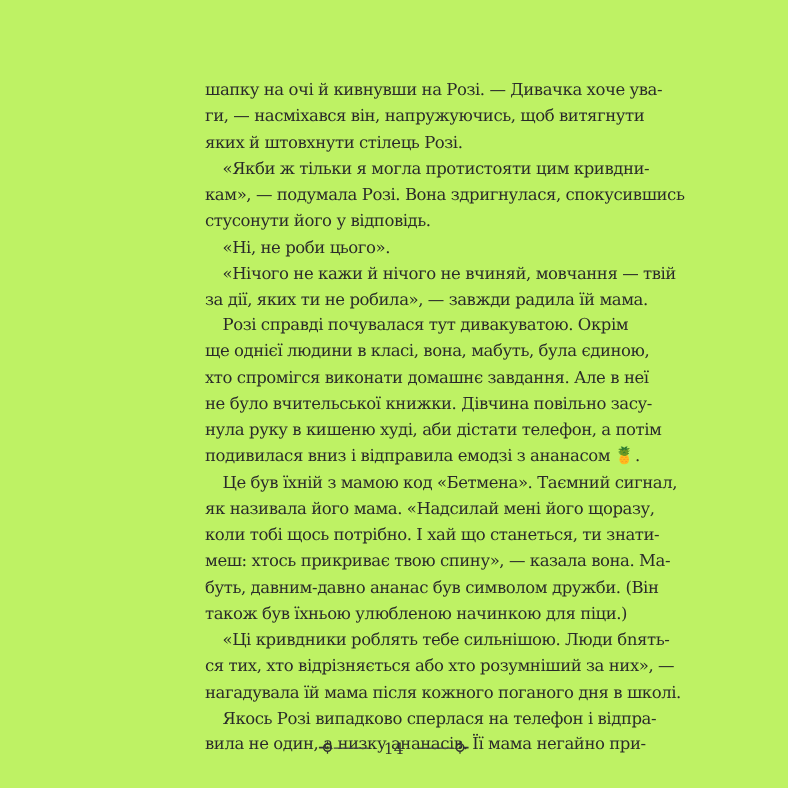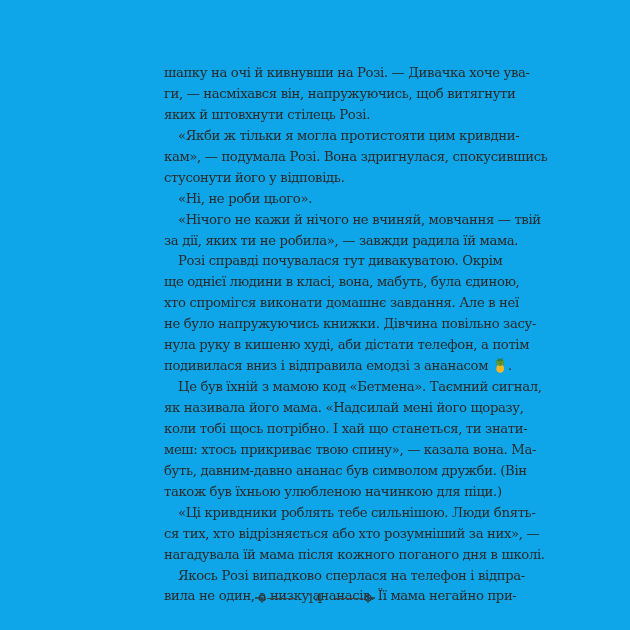--- a/index.html
+++ b/index.html
@@ -1,18 +1,18 @@
 <!DOCTYPE html>
 <html><head>
 <meta charset="utf-8">
 <style>
   html, body { margin: 0; padding: 0; background: #ffffff; }
   body { width: 630px; height: 630px; position: relative; overflow: hidden; }
   .page {
-    position: absolute; left: 0; top: 0; width: 630px; height: 630px; background: #0ea5e9;
+    position: absolute; left: 0; top: 0; width: 630px; height: 630px; background: #bef264;
   }
   .text-block {
     position: absolute; left: 164px; top: 63px; width: 302px;
     font-family: "DejaVu Serif", "Liberation Serif", serif;
     font-size: 13.2px; line-height: 20.95px; color: #2a2a2a;
     letter-spacing: -0.35px;
   }
   .line {
     display: block; white-space: nowrap; height: 20.95px;
     text-align: justify; text-align-last: justify;
@@ -40,21 +40,21 @@
       <span class="line last">яких й штовхнути стілець Розі.</span>
       <span class="line indent">«Якби ж тільки я могла протистояти цим кривдни-</span>
       <span class="line">кам», — подумала Розі. Вона здригнулася, спокусившись</span>
       <span class="line last">стусонути його у відповідь.</span>
       <span class="line indent last">«Ні, не роби цього».</span>
       <span class="line indent">«Нічого не кажи й нічого не вчиняй, мовчання — твій</span>
       <span class="line last">за дії, яких ти не робила», — завжди радила їй мама.</span>
       <span class="line indent">Розі справді почувалася тут дивакуватою. Окрім</span>
       <span class="line">ще однієї людини в класі, вона, мабуть, була єдиною,</span>
       <span class="line">хто спромігся виконати домашнє завдання. Але в неї</span>
-      <span class="line">не було напружуючись книжки. Дівчина повільно засу-</span>
+      <span class="line">не було вчительської книжки. Дівчина повільно засу-</span>
       <span class="line">нула руку в кишеню худі, аби дістати телефон, а потім</span>
       <span class="line last">подивилася вниз і відправила емодзі з ананасом 🍍.</span>
       <span class="line indent">Це був їхній з мамою код «Бетмена». Таємний сигнал,</span>
       <span class="line">як називала його мама. «Надсилай мені його щоразу,</span>
       <span class="line">коли тобі щось потрібно. І хай що станеться, ти знати-</span>
       <span class="line">меш: хтось прикриває твою спину», — казала вона. Ма-</span>
       <span class="line">буть, давним-давно ананас був символом дружби. (Він</span>
       <span class="line last">також був їхньою улюбленою начинкою для піци.)</span>
       <span class="line indent">«Ці кривдники роблять тебе сильнішою. Люди бոять-</span>
       <span class="line">ся тих, хто відрізняється або хто розумніший за них», —</span>

